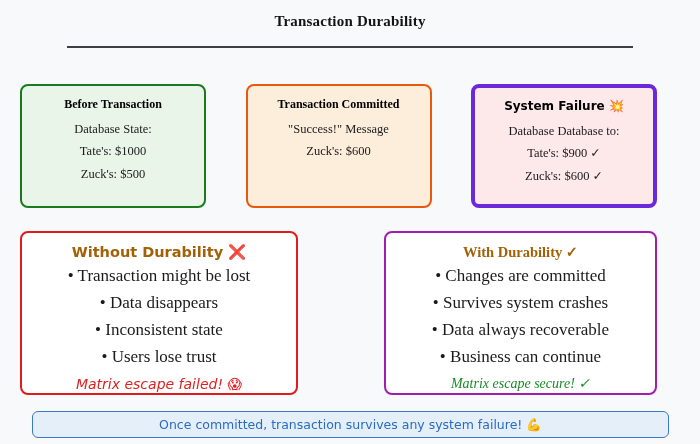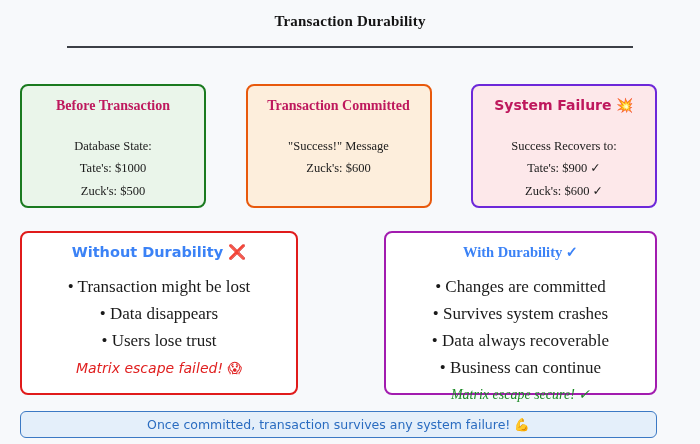--- a/index.html
+++ b/index.html
@@ -52,29 +52,29 @@
   }
   .state-card.green {
     border: 2px solid #1a7a1f;
     background: #eaf5ea;
   }
   .state-card.orange {
     border: 2px solid #e8590c;
     background: #fdeedc;
   }
   .state-card.red {
-    border: 2px solid #6d28d9;
+    border: 4px solid #6d28d9;
     background: #fde8ea;
   }
   .state-card-title {
-    font-size: 14px;
+    font-size: 12px;
     font-weight: bold;
-    color: #be185d;
+    color: #000000;
     line-height: 1.4;
-    margin-bottom: 19px;
+    margin-bottom: 5px;
   }
   .state-line {
     font-size: 12.5px;
     color: #1a1a1a;
     line-height: 1.0;
     padding: 5px 0;
   }
 
   
   .compare-row {
@@ -97,43 +97,42 @@
     width: 278px;
     border: 2px solid #e01b1b;
   }
   .compare-panel.right {
     width: 273px;
     border: 2px solid #a21caf;
   }
   .compare-title {
     font-size: 14.5px;
     font-weight: bold;
-    color: #3b82f6;
-    margin-bottom: 11px;
+    color: #a16207;
     line-height: 1.3;
   }
   .compare-item {
     font-size: 17px;
     color: #1a1a1a;
     line-height: 1.0;
     padding: 5px 0;
   }
   .compare-footer {
     font-size: 14px;
     line-height: 1.0;
     padding-top: 7px;
     font-style: italic;
   }
   .compare-footer.fail { color: #e02020; }
   .compare-footer.ok   { color: #1a8a24; }
 
   
   .footer-banner {
     position: absolute;
-    left: 20px;
+    left: 32px;
     top: 411px;
     width: 637px;
     height: 27px;
     box-sizing: border-box;
     border: 1.5px solid #3b79c4;
     border-radius: 6px;
     background: #e4effa;
     color: #2a6cc0;
     font-size: 12.5px;
     display: flex;
@@ -160,33 +159,34 @@
   </div>
 
   <div class="state-card orange">
     <div class="state-card-title">Transaction Committed</div>
     <div class="state-line">"Success!" Message</div>
     <div class="state-line">Zuck's: $600</div>
   </div>
 
   <div class="state-card red">
     <div class="state-card-title emoji">System Failure 💥</div>
-    <div class="state-line">Success Recovers to:</div>
+    <div class="state-line">Database Database to:</div>
     <div class="state-line">Tate's: $900 ✓</div>
     <div class="state-line">Zuck's: $600 ✓</div>
   </div>
 
 </div>
 
 <div class="compare-row">
 
   <div class="compare-panel left">
     <div class="compare-title emoji">Without Durability ❌</div>
     <div class="compare-item">• Transaction might be lost</div>
     <div class="compare-item">• Data disappears</div>
+    <div class="compare-item">• Inconsistent state</div>
     <div class="compare-item">• Users lose trust</div>
     <div class="compare-footer fail emoji">Matrix escape failed! 😱</div>
   </div>
 
   <div class="compare-panel right">
     <div class="compare-title">With Durability ✓</div>
     <div class="compare-item">• Changes are committed</div>
     <div class="compare-item">• Survives system crashes</div>
     <div class="compare-item">• Data always recoverable</div>
     <div class="compare-item">• Business can continue</div>

